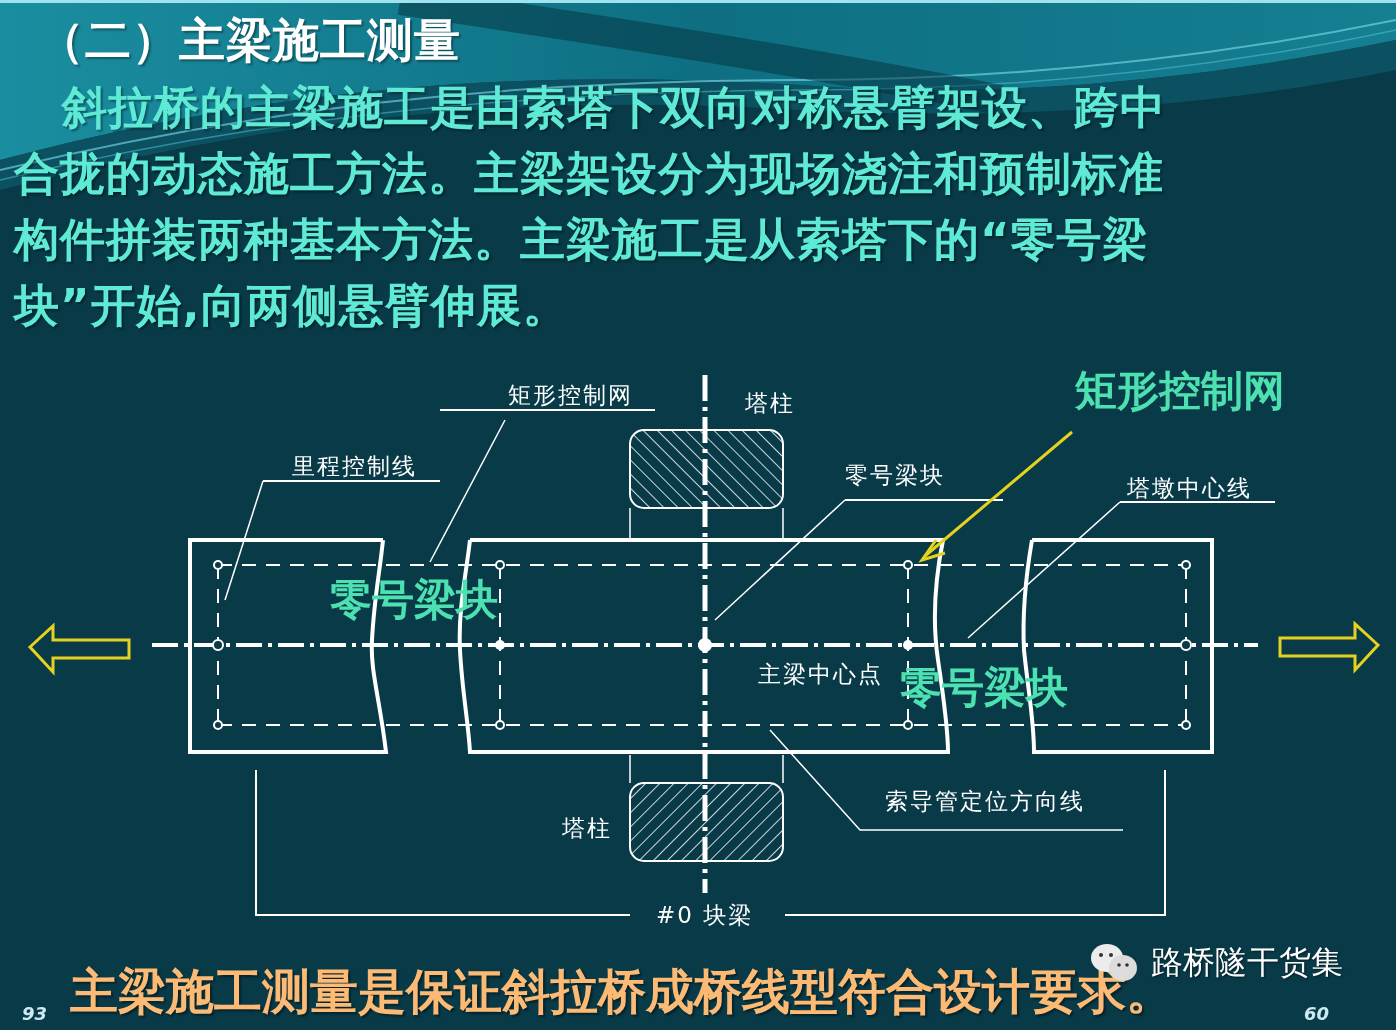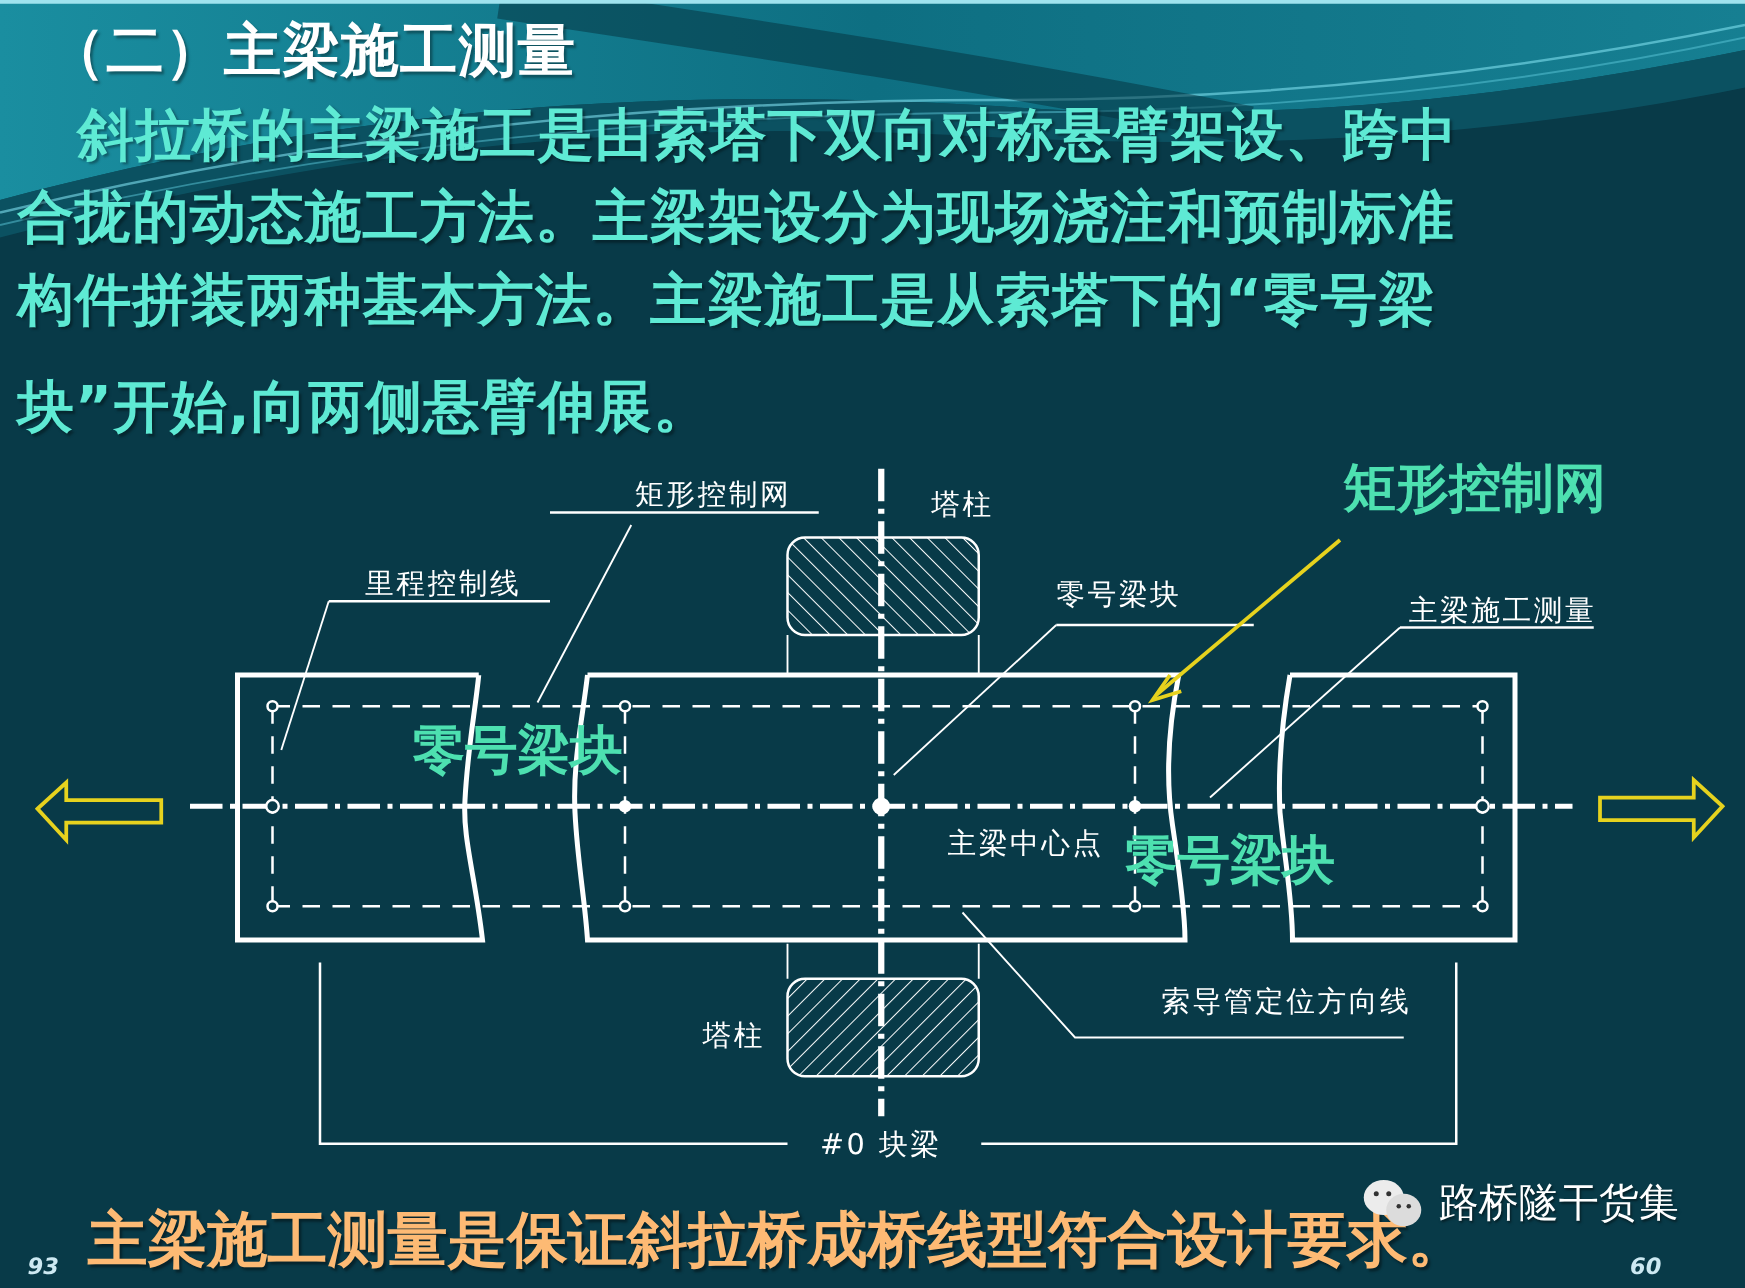--- a/index.html
+++ b/index.html
@@ -3,21 +3,21 @@
 <meta charset="utf-8">
 <style>
   html, body { margin:0; padding:0; }
   body { width:1396px; height:1030px; overflow:hidden; background:#083a48; position:relative; font-family:"DejaVu Sans", sans-serif; }
   .bg { position:absolute; left:0; top:0; width:1396px; height:1030px; }
   .title { position:absolute; left:38px; top:10px; font-size:46px; font-weight:bold; color:#ffffff; letter-spacing:1px; white-space:nowrap; text-shadow:2px 2px 2px rgba(0,0,0,0.35); }
   .body-line { position:absolute; left:14px; font-size:45px; font-weight:bold; color:#5eead4; white-space:nowrap; letter-spacing:1px; text-shadow:2px 2px 2px rgba(0,0,0,0.35); }
   .l1 { top:78px; left:62px; }
   .l2 { top:144px; }
   .l3 { top:210px; }
-  .l4 { top:276px;margin-top:20px; }
+  .l4 { top:276px; }
   .lbl { position:absolute; color:#ffffff; font-size:23px; white-space:nowrap; letter-spacing:2px; }
   .green { position:absolute; color:#4de0b0; font-size:42px; font-weight:bold; white-space:nowrap; }
   .footer-text { position:absolute; left:70px; top:960px; font-size:48px; font-weight:bold; color:#fdba74; white-space:nowrap; text-shadow:2px 2px 2px rgba(0,0,0,0.4); }
   .pgnum { position:absolute; font-size:18px; font-weight:bold; color:#cde9f2;font-style:italic; }
   .watermark { position:absolute; left:1085px; top:940px; display:flex; align-items:center; gap:6px;justify-content:center; }
   .wm-text { font-size:32px; color:#ffffff; white-space:nowrap; text-shadow:1px 1px 2px rgba(0,0,0,0.5); }
 </style>
 </head>
 <body>
 
@@ -117,23 +117,23 @@
   </g>
 
   <path d="M30 647 L53 626 V640 H129 V658 H53 V672 Z" stroke="#e6d21e" stroke-width="3" fill="none"></path>
   <path d="M1378 645 L1355 624 V638 H1280 V656 H1355 V670 Z" stroke="#e6d21e" stroke-width="3" fill="none"></path>
 </svg>
 
 <div class="lbl" style="left:508px; top:380px;">矩形控制网</div>
 <div class="lbl" style="left:745px; top:388px;">塔柱</div>
 <div class="lbl" style="left:292px; top:451px;">里程控制线</div>
 <div class="lbl" style="left:845px; top:460px;">零号梁块</div>
-<div class="lbl" style="left:1127px; top:473px;">主梁施工测量</div>
+<div class="lbl" style="left:1127px; top:473px;">塔墩中心线</div>
 <div class="lbl" style="left:722px; top:659px;margin-left:36px;">主梁中心点</div>
-<div class="lbl" style="left:885px; top:786px;margin-left:44px;">索导管定位方向线</div>
+<div class="lbl" style="left:885px; top:786px;">索导管定位方向线</div>
 <div class="lbl" style="left:562px; top:813px;">塔柱</div>
 <div class="lbl" style="left:656px; top:900px;">#0 块梁</div>
 
 <div class="green" style="left:1075px; top:363px;">矩形控制网</div>
 <div class="green" style="left:330px; top:572px;">零号梁块</div>
 <div class="green" style="left:900px; top:660px;">零号梁块</div>
 
 <div class="pgnum" style="left:22px; top:1003px;">93</div>
 <div class="footer-text">主梁施工测量是保证斜拉桥成桥线型符合设计要求。</div>
 <div class="pgnum" style="left:1304px; top:1003px;">60</div>

